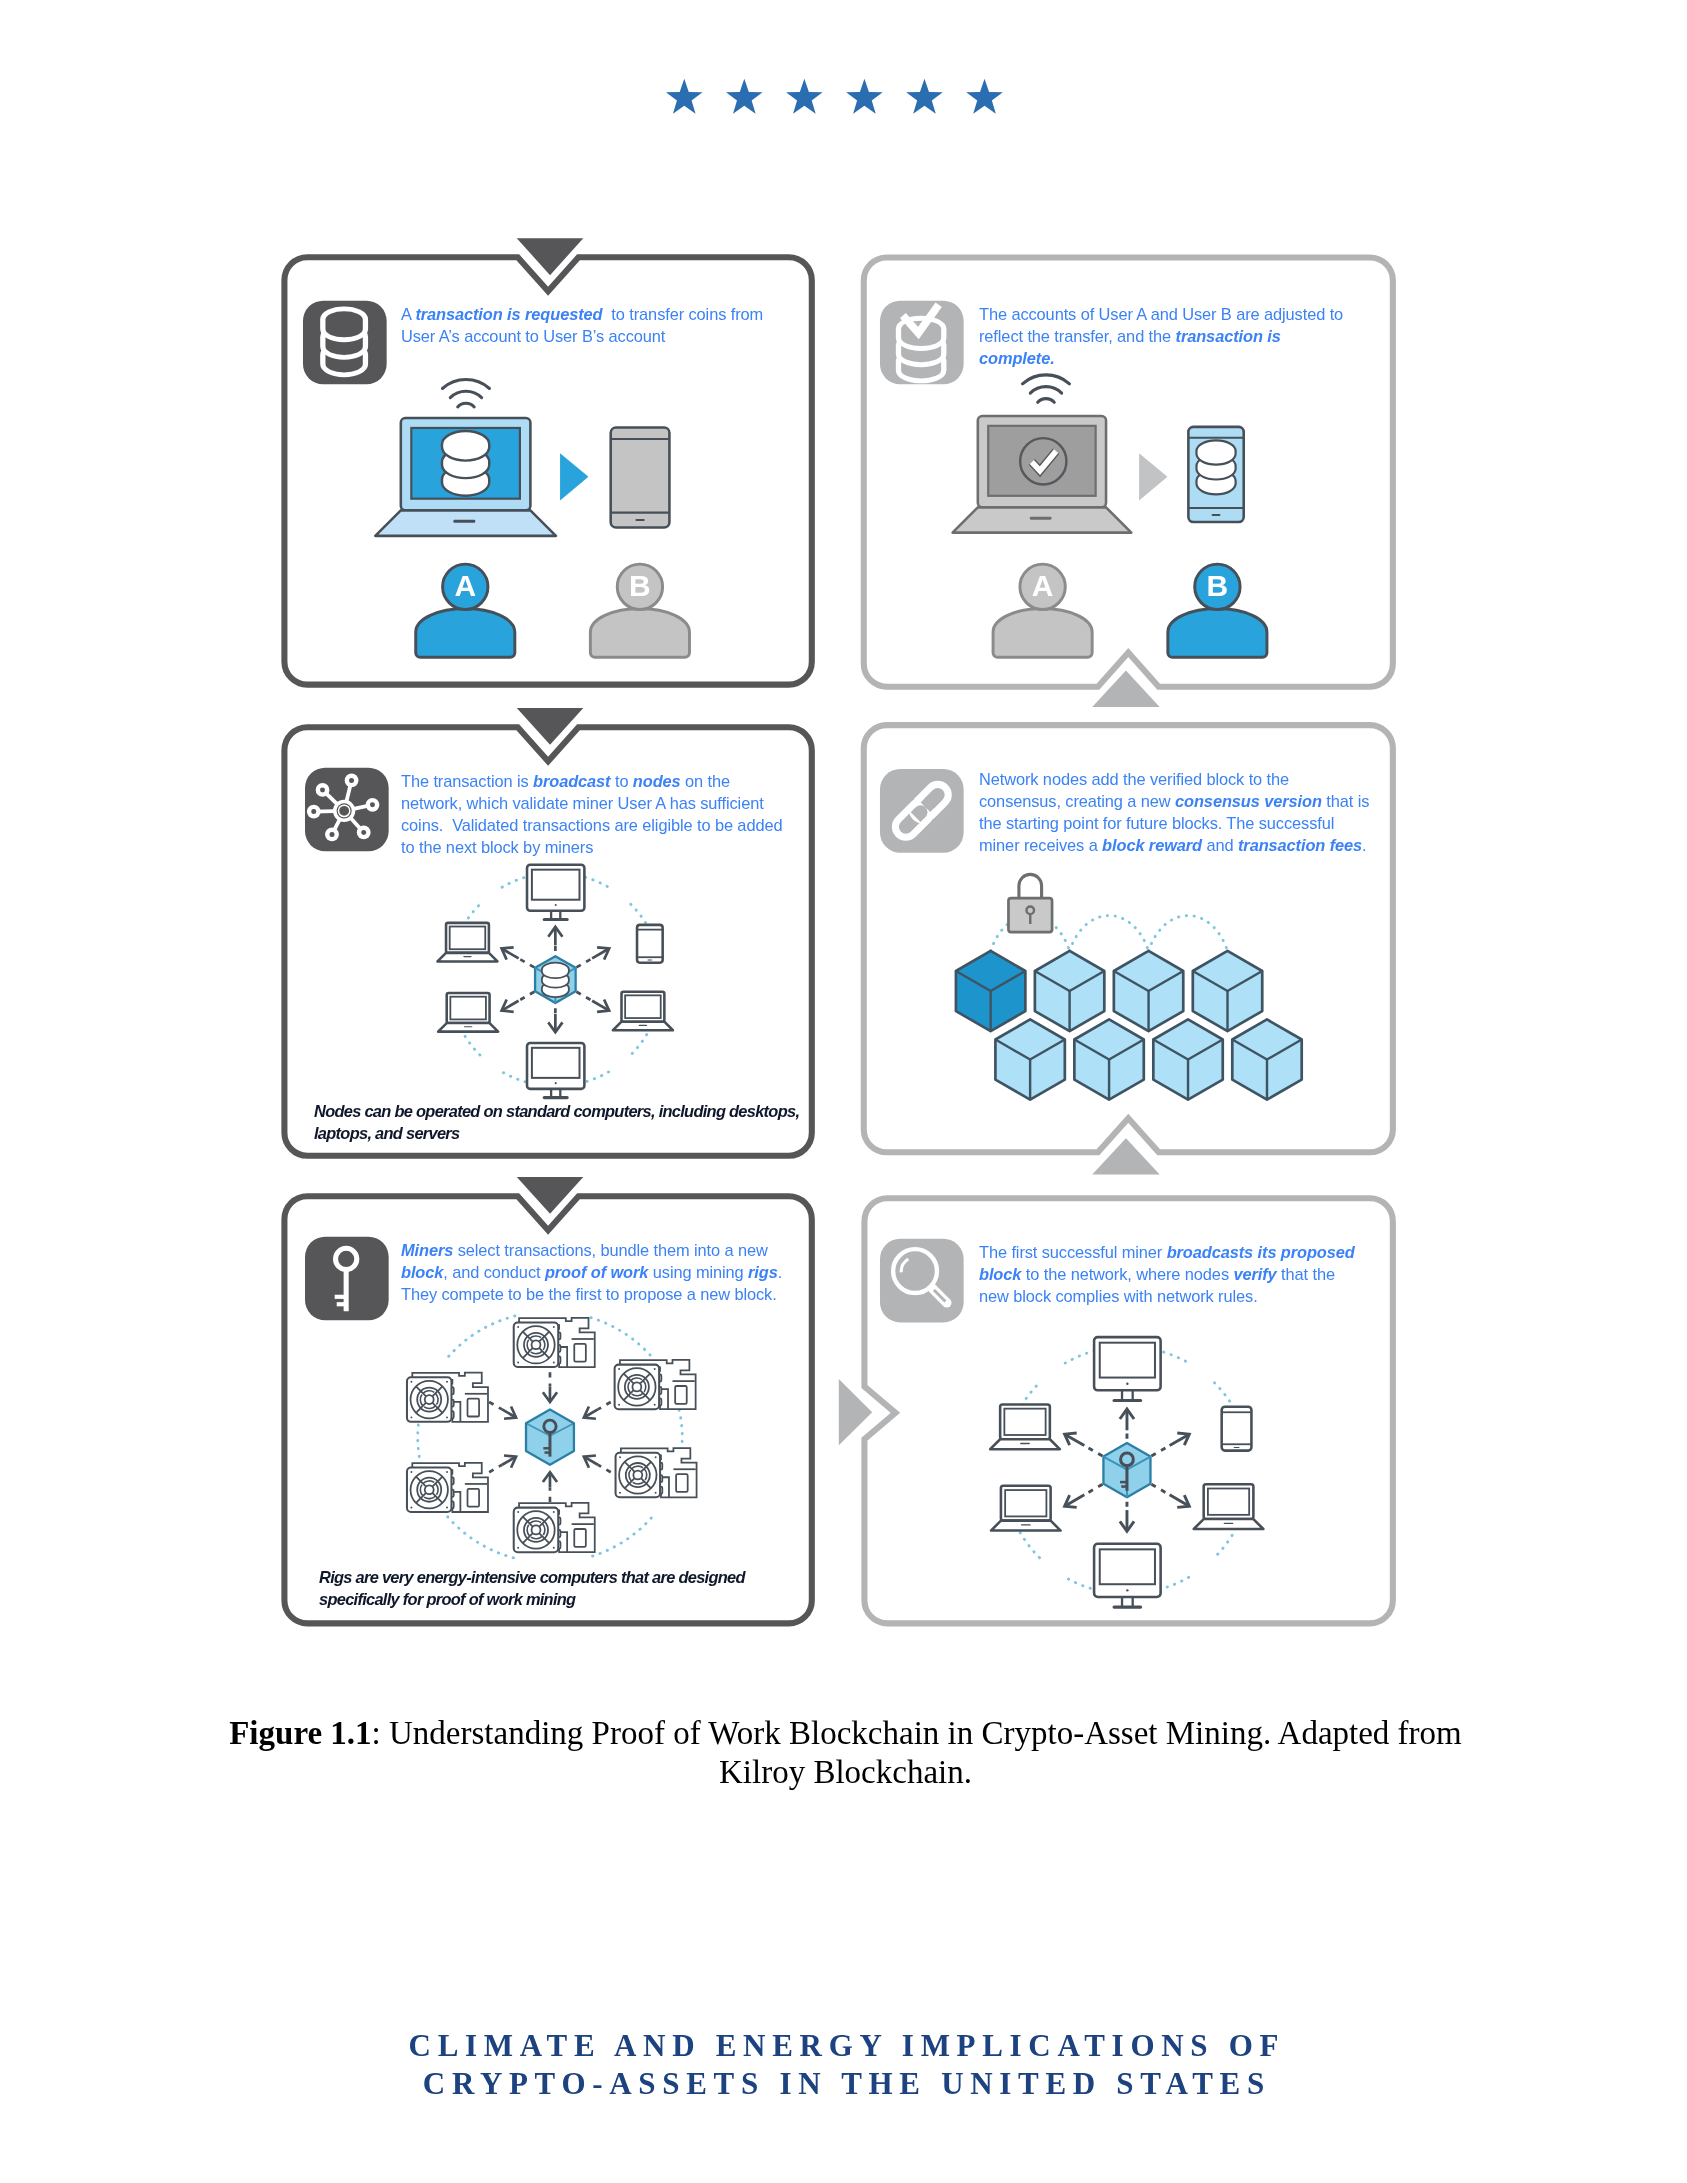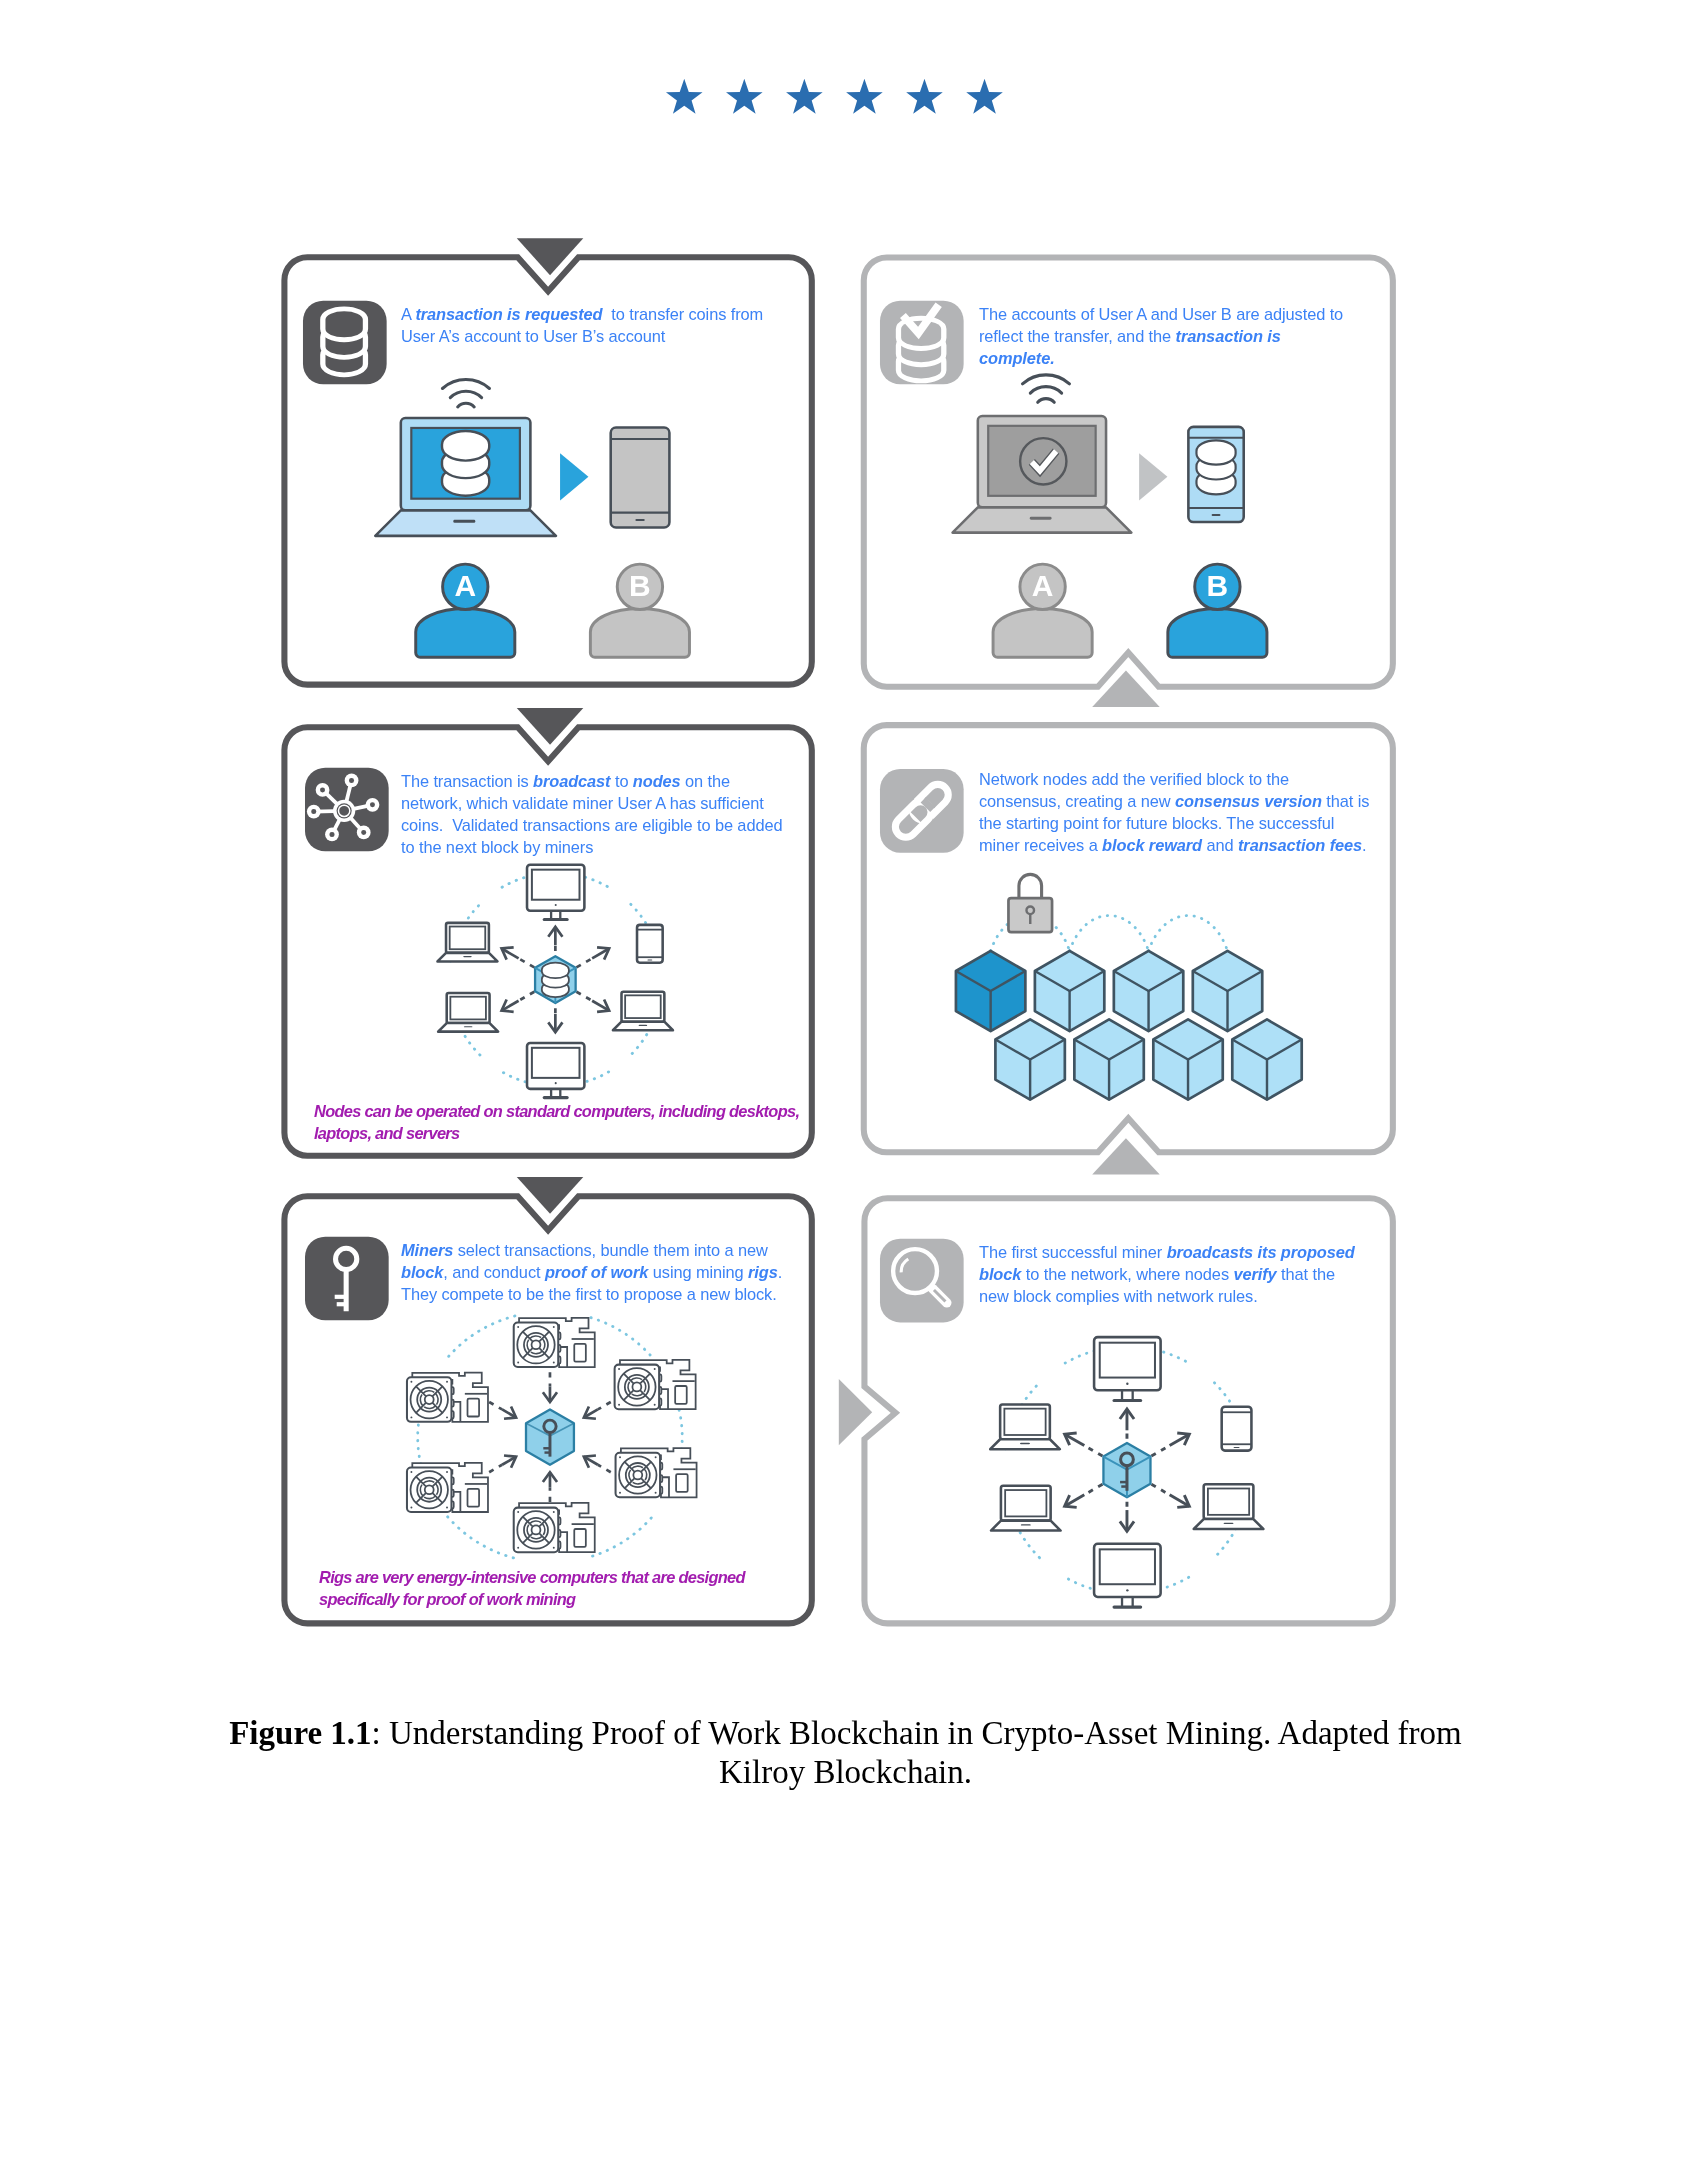--- a/index.html
+++ b/index.html
@@ -5,21 +5,21 @@
   html,body{margin:0;padding:0;background:#ffffff;}
   body{width:1687px;height:2183px;position:relative;overflow:hidden;
        font-family:"Liberation Sans",sans-serif;-webkit-font-smoothing:antialiased;}
   .page{position:absolute;left:0;top:0;width:1687px;height:2183px;background:#fff;}
   #stars{position:absolute;left:0;top:73px;width:1687px;height:61px;}
   #figure-wrap{position:absolute;left:278px;top:221px;width:1127px;height:1424px;}
   .ptxt{position:absolute;font-family:"Liberation Sans",sans-serif;font-size:16.4px;
         color:#3b82f6;line-height:22px;white-space:pre;letter-spacing:-0.1px;}
   .ptxt b{font-weight:bold;font-style:italic;}
   .pnote{position:absolute;font-family:"Liberation Sans",sans-serif;font-size:16.4px;
-         font-style:italic;font-weight:bold;color:#a21caf;line-height:22px;
+         font-style:italic;font-weight:bold;color:#0f172a;line-height:22px;
          letter-spacing:-0.7px;}
   #caption{position:absolute;left:216px;top:1714px;width:1259px;text-align:center;
            font-family:"Liberation Serif",serif;font-size:33px;color:#000;line-height:39px;}
   #caption b{font-weight:bold;margin-top:40px;}
   #footer{position:absolute;left:0;top:2027px;width:1687px;text-align:center;
           font-family:"Liberation Serif",serif;font-size:31px;font-weight:bold;
           letter-spacing:6.7px;color:#1c4280;line-height:38px;
           text-indent:6.7px;}
   svg{display:block;}
 </style>
@@ -623,14 +623,18 @@
         <div class="ptxt" style="left: 123px; top: 1018px;"><b>Miners</b><span> select transactions, bundle them into a new</span><br><b>block</b><span>, and conduct </span><b>proof of work</b><span> using mining </span><b>rigs</b><span>.</span><br><span>They compete to be the first to propose a new block.</span></div>
         <div class="pnote" style="left: 41px; top: 1345px; width: 486px; white-space: normal;">Rigs are very energy-intensive computers that are designed specifically for proof of work mining</div>
         <div class="ptxt" style="left: 701px; top: 1020px;"><span>The first successful miner </span><b>broadcasts its proposed</b><br><b>block</b><span> to the network, where nodes </span><b>verify</b><span> that the</span><br><span>new block complies with network rules.</span></div>
       </div>
   </div>
 
   <div id="caption">
     <b>Figure 1.1</b><span>: Understanding Proof of Work Blockchain in Crypto-Asset Mining. Adapted from Kilroy Blockchain.</span>
   </div>
 
+  <div id="footer">
+    <div>CLIMATE AND ENERGY IMPLICATIONS OF</div>
+    <div>CRYPTO-ASSETS IN THE UNITED STATES</div>
+  </div>
 </div>
 
 
 </body></html>

